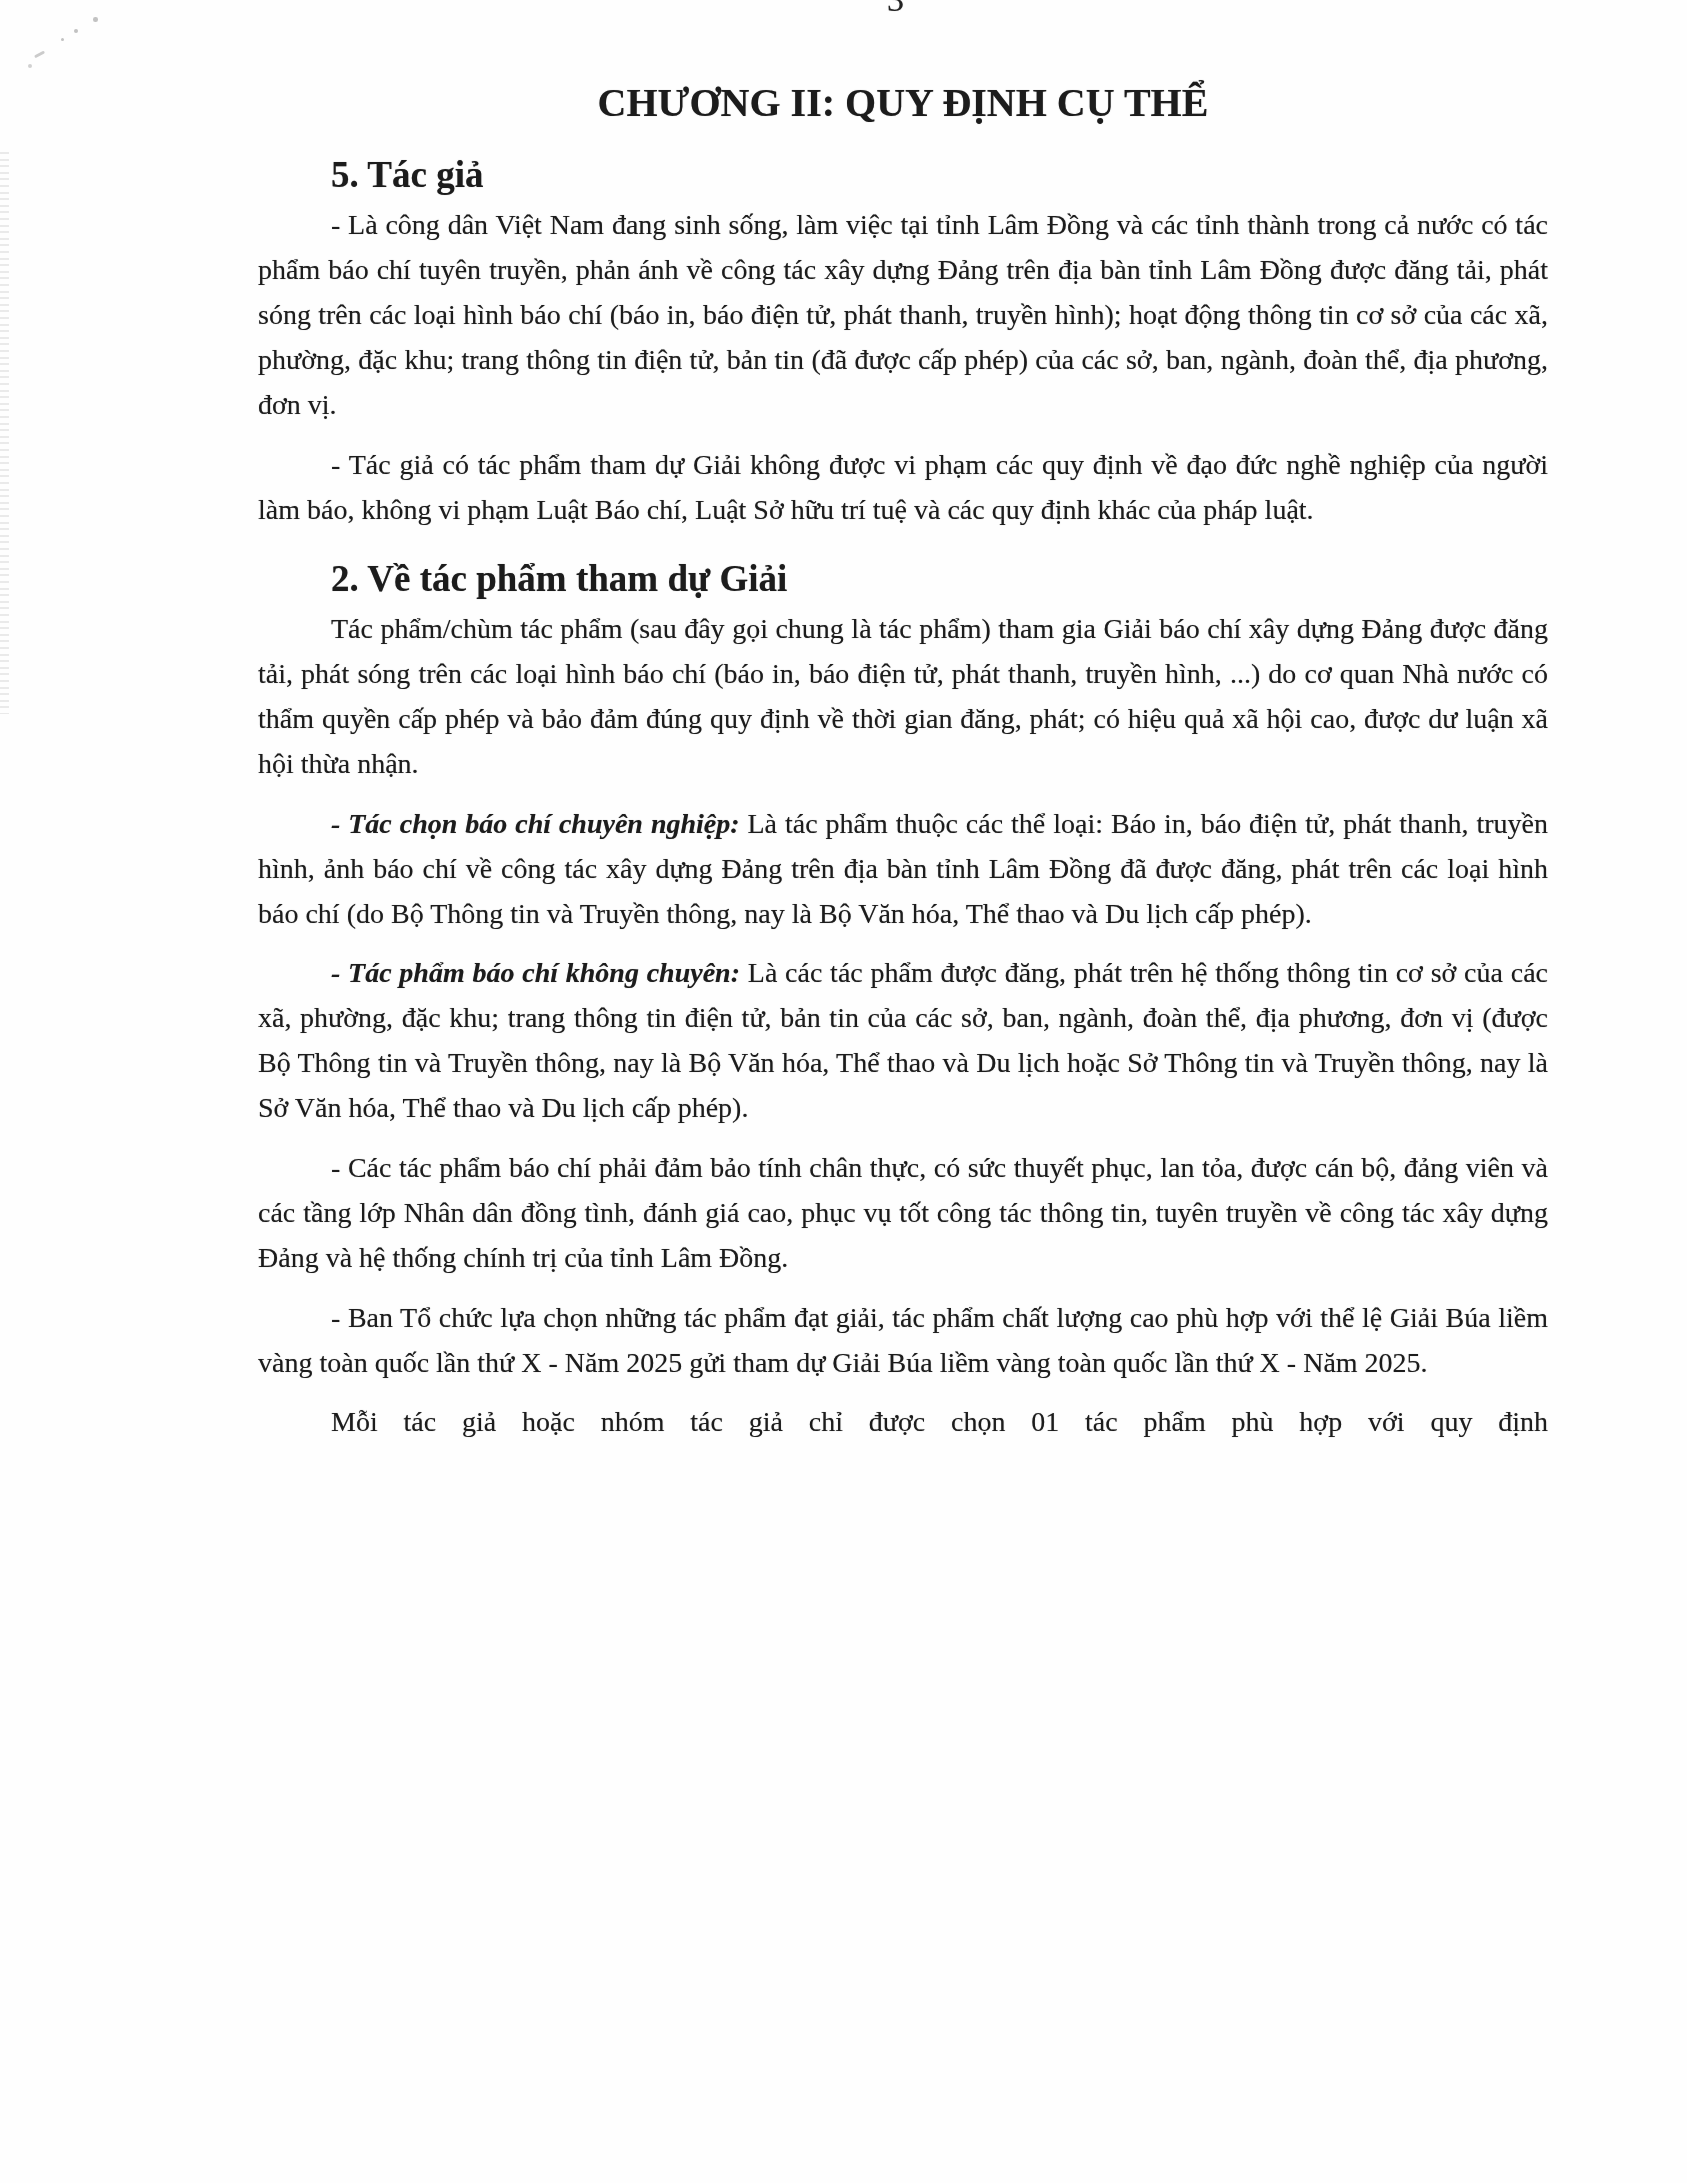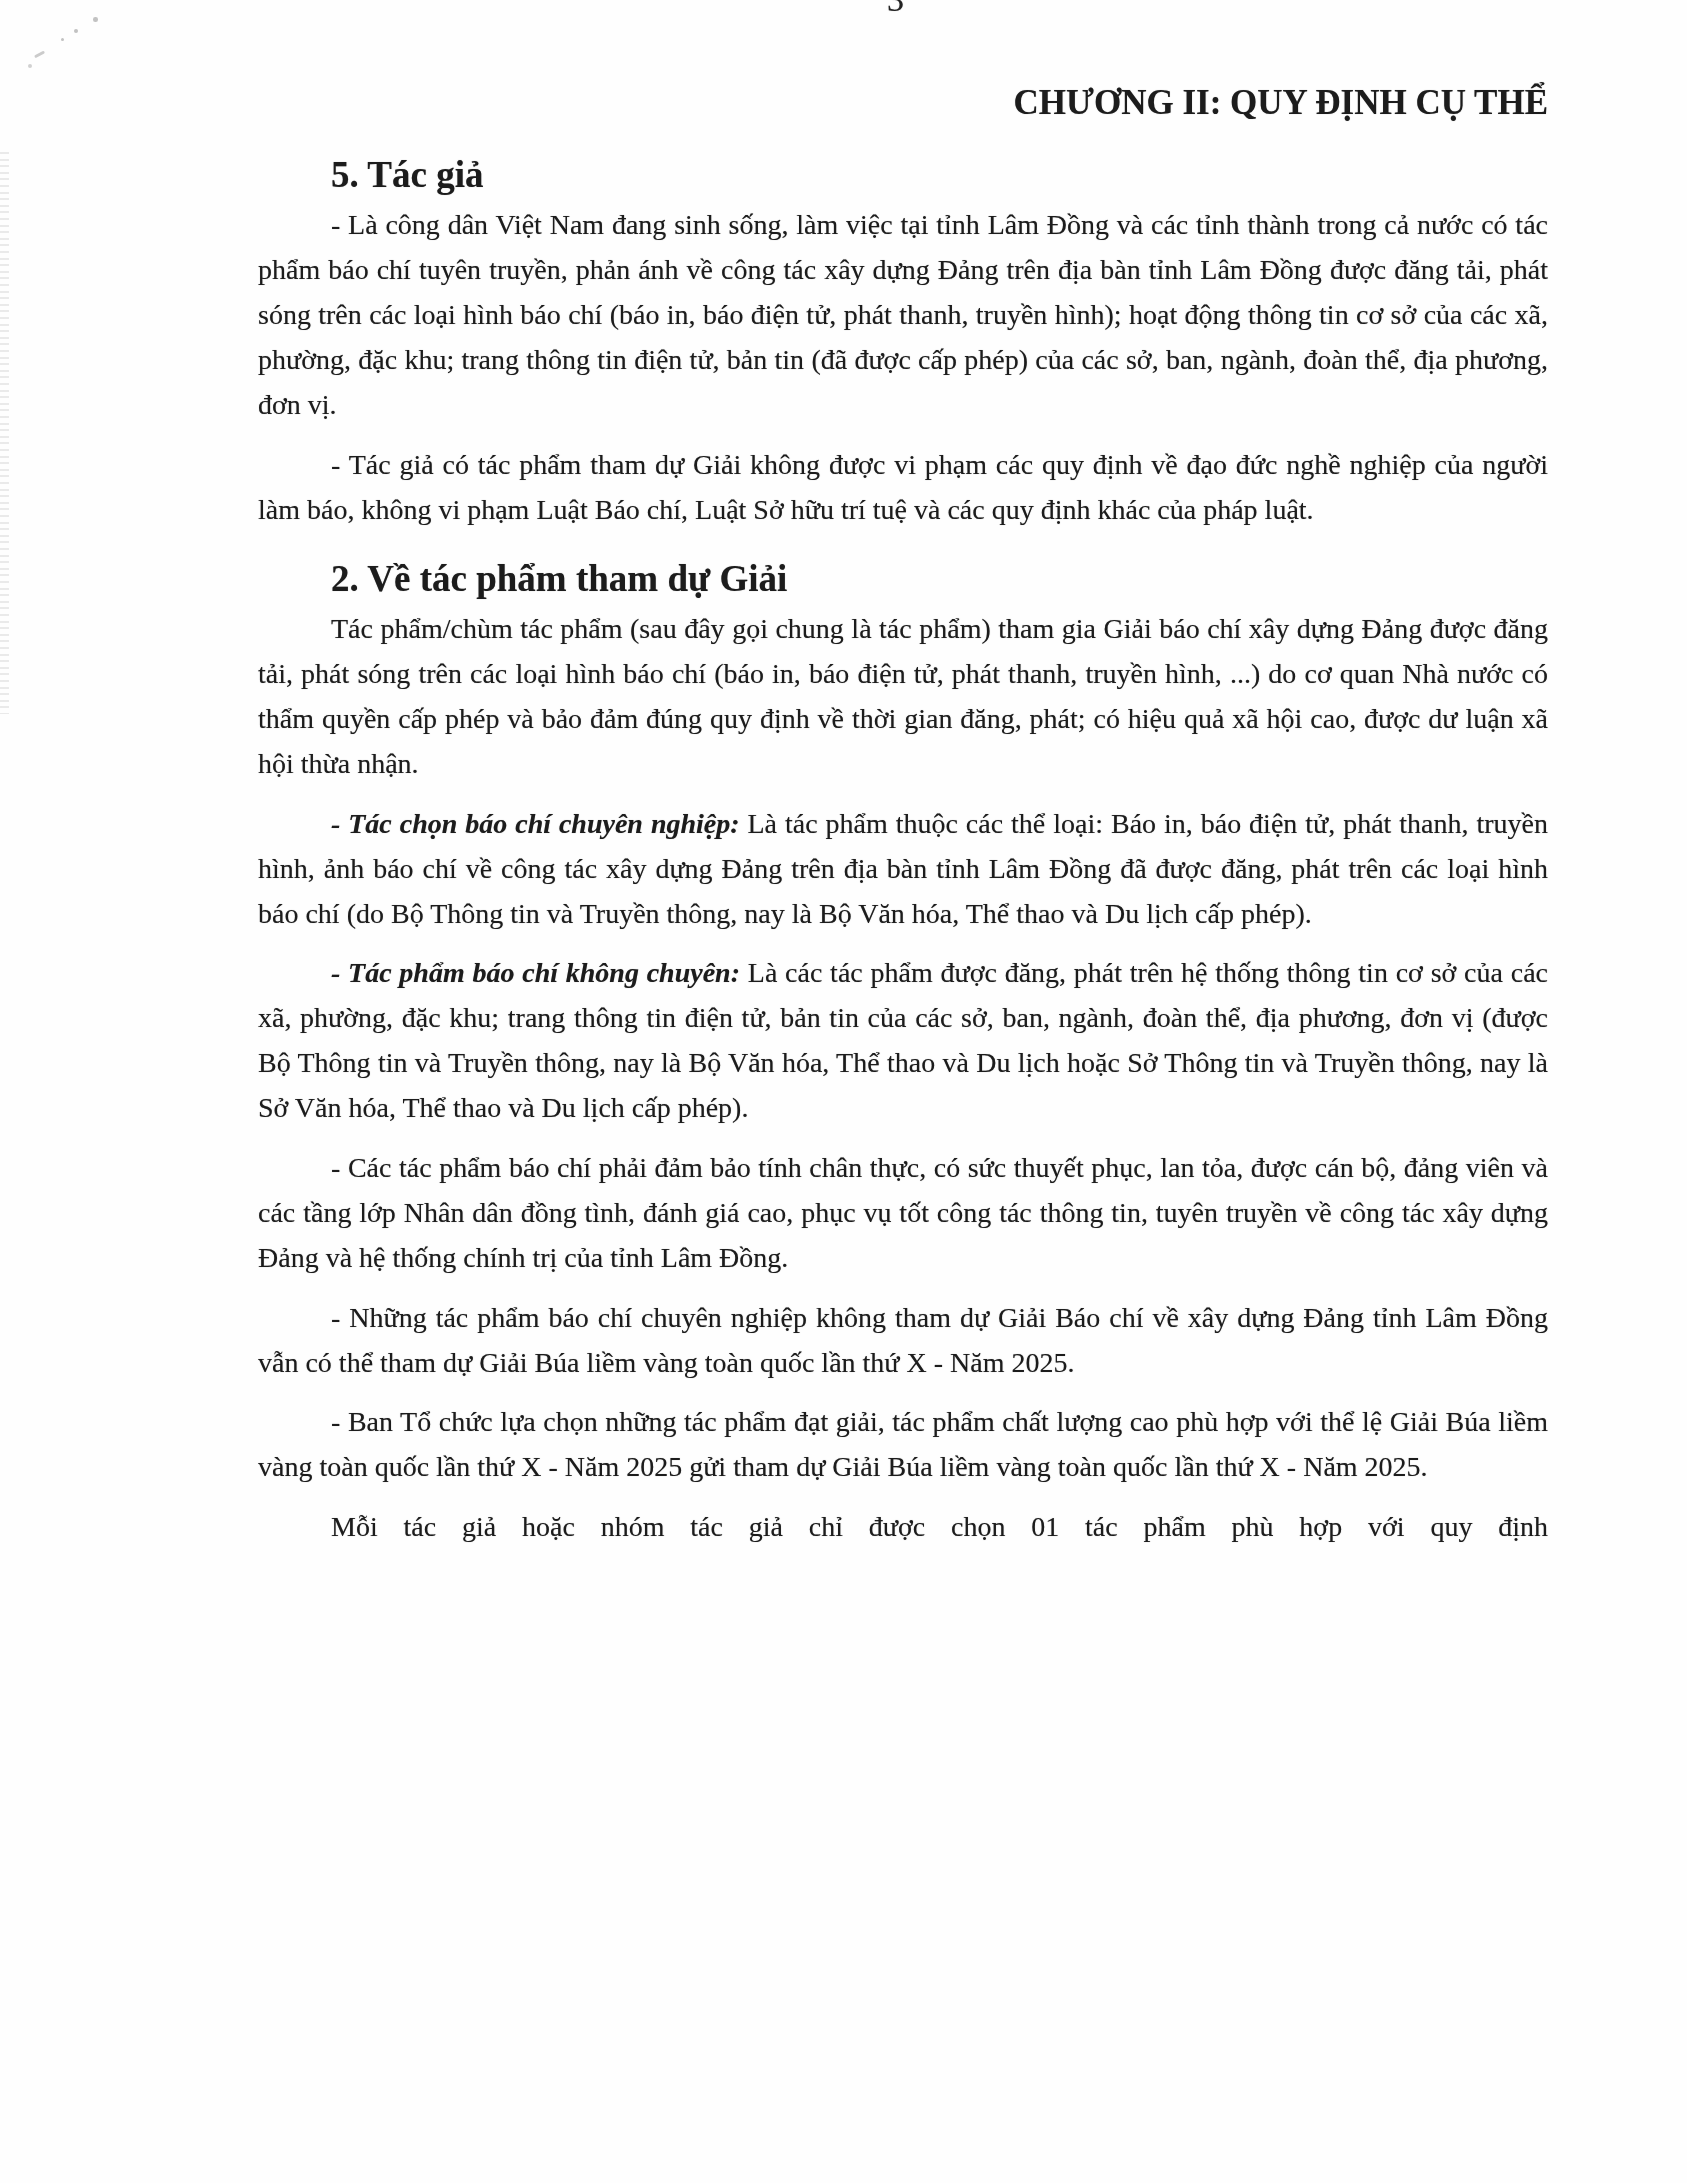--- a/index.html
+++ b/index.html
@@ -48,24 +48,24 @@
 
   .textblock {
     position: absolute;
     left: 258px;
     top: 78px;
     width: 1290px;
   }
 
   .chapter {
     margin: 0;
-    font-size: 35px;
+    font-size: 40px;
     font-weight: bold;
     line-height: 50px;
-    text-align: right;
+    text-align: center;
     white-space: nowrap;
   }
 
   .article {
     margin: 43px 0 0 0;
     font-size: 37px;
     font-weight: bold;
     line-height: 45px;
     text-indent: 73px;
   }
@@ -122,21 +122,20 @@
     <h3 class="sec-heading">2. Về tác phẩm tham dự Giải</h3>
 
     <p class="para"><span>Tác phẩm/chùm tác phẩm (sau đây gọi chung là tác phẩm) tham gia Giải báo chí xây dựng Đảng được đăng tải, phát sóng trên các loại hình báo chí (báo in, báo điện tử, phát thanh, truyền hình, ...) do cơ quan Nhà nước có thẩm quyền cấp phép và bảo đảm đúng quy định về thời gian đăng, phát; có hiệu quả xã hội cao, được dư luận xã hội thừa nhận.</span></p>
 
     <p class="para"><span class="lead">- Tác chọn báo chí chuyên nghiệp:</span><span> Là tác phẩm thuộc các thể loại: Báo in, báo điện tử, phát thanh, truyền hình, ảnh báo chí về công tác xây dựng Đảng trên địa bàn tỉnh Lâm Đồng đã được đăng, phát trên các loại hình báo chí (do Bộ Thông tin và Truyền thông, nay là Bộ Văn hóa, Thể thao và Du lịch cấp phép).</span></p>
 
     <p class="para"><span class="lead">- Tác phẩm báo chí không chuyên:</span><span> Là các tác phẩm được đăng, phát trên hệ thống thông tin cơ sở của các xã, phường, đặc khu; trang thông tin điện tử, bản tin của các sở, ban, ngành, đoàn thể, địa phương, đơn vị (được Bộ Thông tin và Truyền thông, nay là Bộ Văn hóa, Thể thao và Du lịch hoặc Sở Thông tin và Truyền thông, nay là Sở Văn hóa, Thể thao và Du lịch cấp phép).</span></p>
 
     <p class="para"><span>- Các tác phẩm báo chí phải đảm bảo tính chân thực, có sức thuyết phục, lan tỏa, được cán bộ, đảng viên và các tầng lớp Nhân dân đồng tình, đánh giá cao, phục vụ tốt công tác thông tin, tuyên truyền về công tác xây dựng Đảng và hệ thống chính trị của tỉnh Lâm Đồng.</span></p>
 
-    <p class="para"><span>- Những tác phẩm báo chí chuyên nghiệp không tham dự Giải Báo chí về xây dựng Đảng tỉnh Lâm Đồng vẫn có thể tham dự Giải Búa liềm vàng toàn quốc lần thứ X - Năm 2025.</span></p>
 
     <p class="para"><span>- Ban Tổ chức lựa chọn những tác phẩm đạt giải, tác phẩm chất lượng cao phù hợp với thể lệ Giải Búa liềm vàng toàn quốc lần thứ X - Năm 2025 gửi tham dự Giải Búa liềm vàng toàn quốc lần thứ X - Năm 2025.</span></p>
 
 
     <p class="para continues"><span>Mỗi tác giả hoặc nhóm tác giả chỉ được chọn 01 tác phẩm phù hợp với quy định</span></p>
 
   </div>
 </div>
 
 

